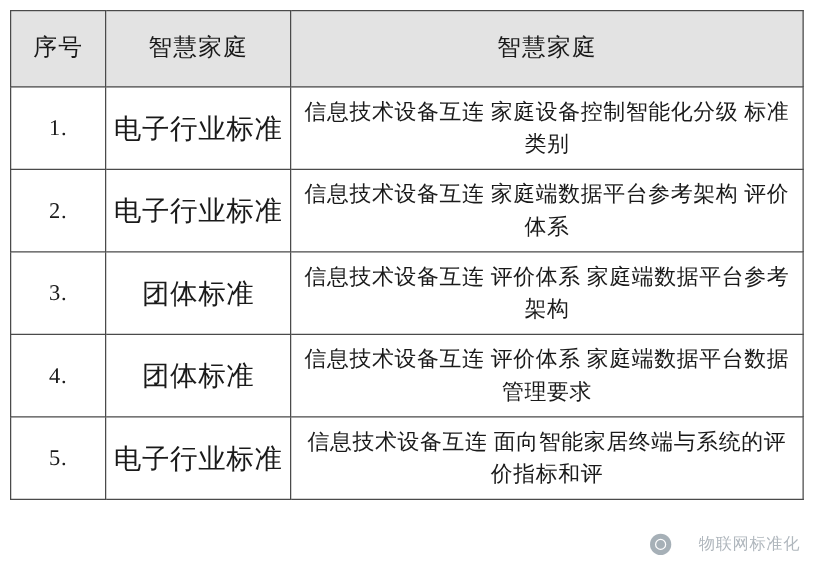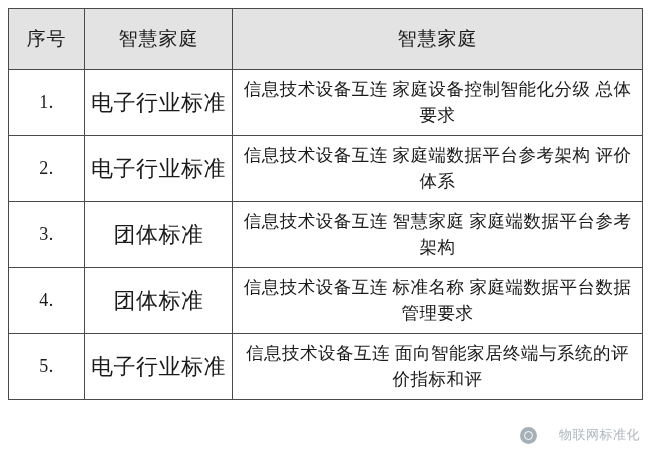--- a/index.html
+++ b/index.html
@@ -113,36 +113,36 @@
       <tr>
         <td>序号</td>
         <td>智慧家庭</td>
         <td>智慧家庭</td>
       </tr>
     </thead>
     <tbody>
       <tr>
         <td class="num">1.</td>
         <td class="cat">电子行业标准</td>
-        <td class="name">信息技术设备互连  家庭设备控制智能化分级  总体要求</td>
+        <td class="name">信息技术设备互连  家庭设备控制智能化分级  标准类别</td>
       </tr>
       <tr>
         <td class="num">2.</td>
         <td class="cat">电子行业标准</td>
         <td class="name">信息技术设备互连  家庭端数据平台参考架构  评价体系</td>
       </tr>
       <tr>
         <td class="num">3.</td>
         <td class="cat">团体标准</td>
-        <td class="name">信息技术设备互连  智慧家庭  家庭端数据平台参考架构</td>
+        <td class="name">信息技术设备互连  评价体系  家庭端数据平台参考架构</td>
       </tr>
       <tr>
         <td class="num">4.</td>
         <td class="cat">团体标准</td>
-        <td class="name">信息技术设备互连  标准名称  家庭端数据平台数据管理要求</td>
+        <td class="name">信息技术设备互连  评价体系  家庭端数据平台数据管理要求</td>
       </tr>
       <tr>
         <td class="num">5.</td>
         <td class="cat">电子行业标准</td>
         <td class="name">信息技术设备互连  面向智能家居终端与系统的评价指标和评</td>
       </tr>
     </tbody>
   </table>
 
   <div class="watermark">

